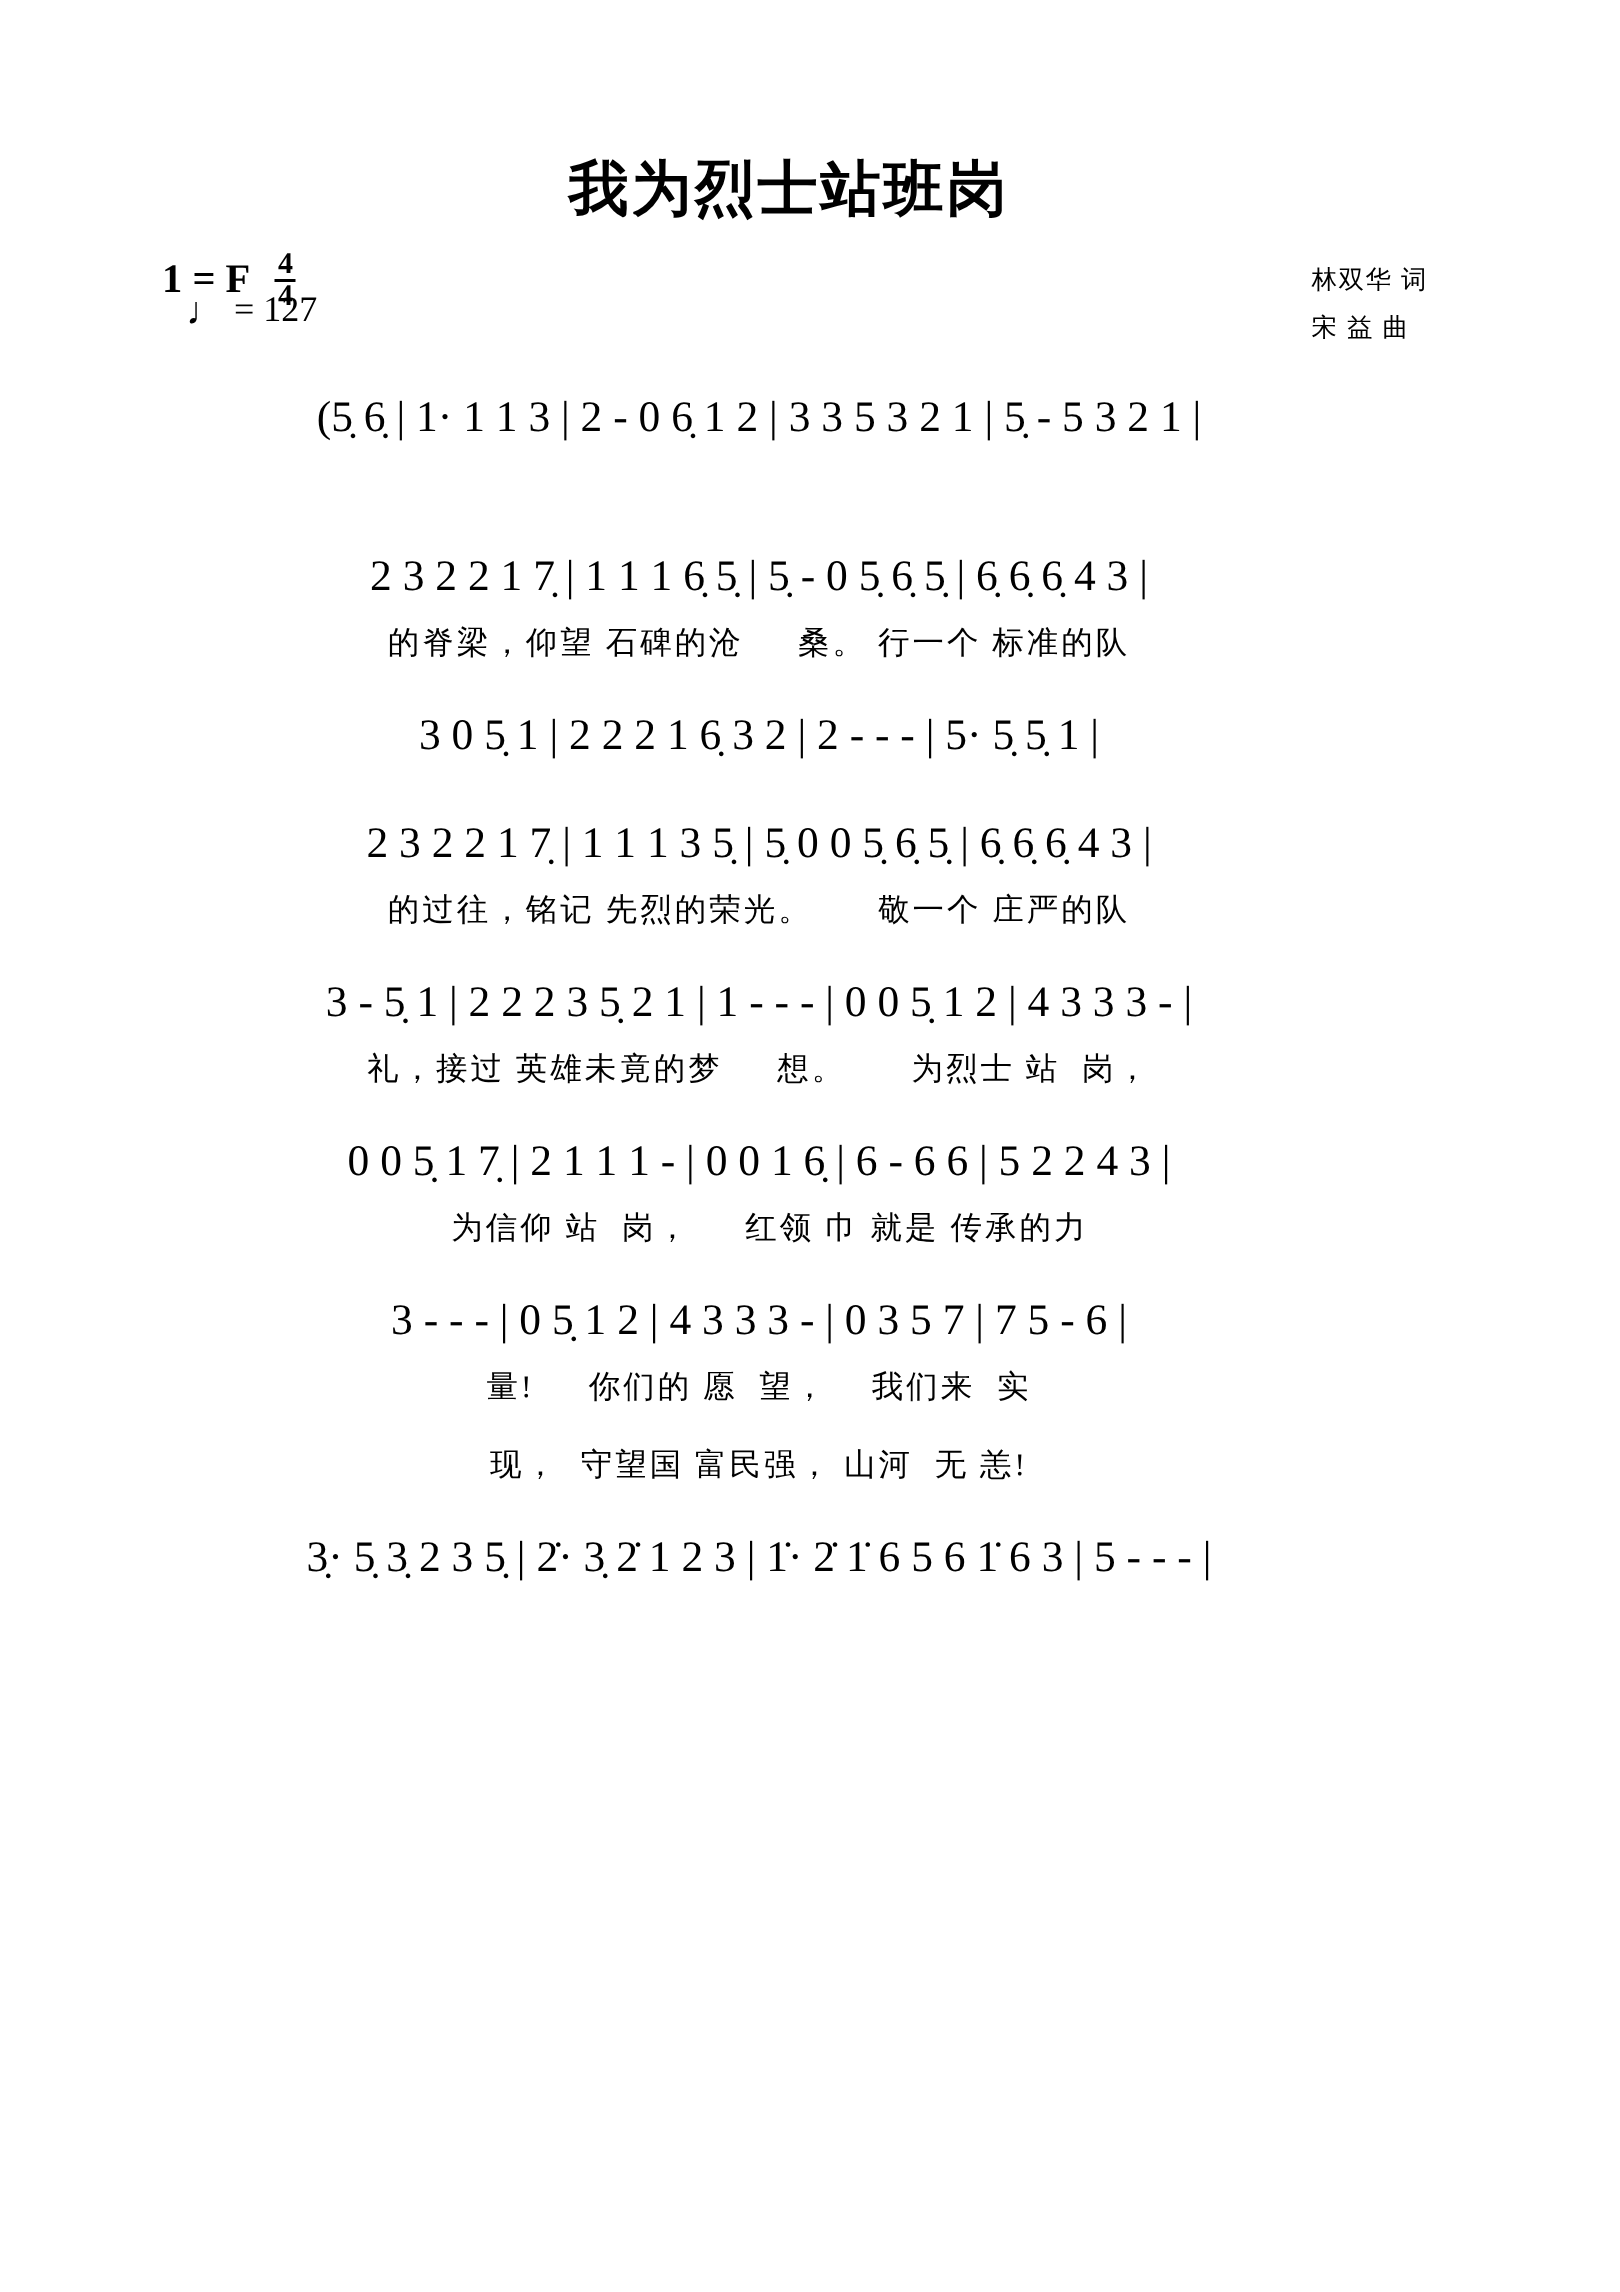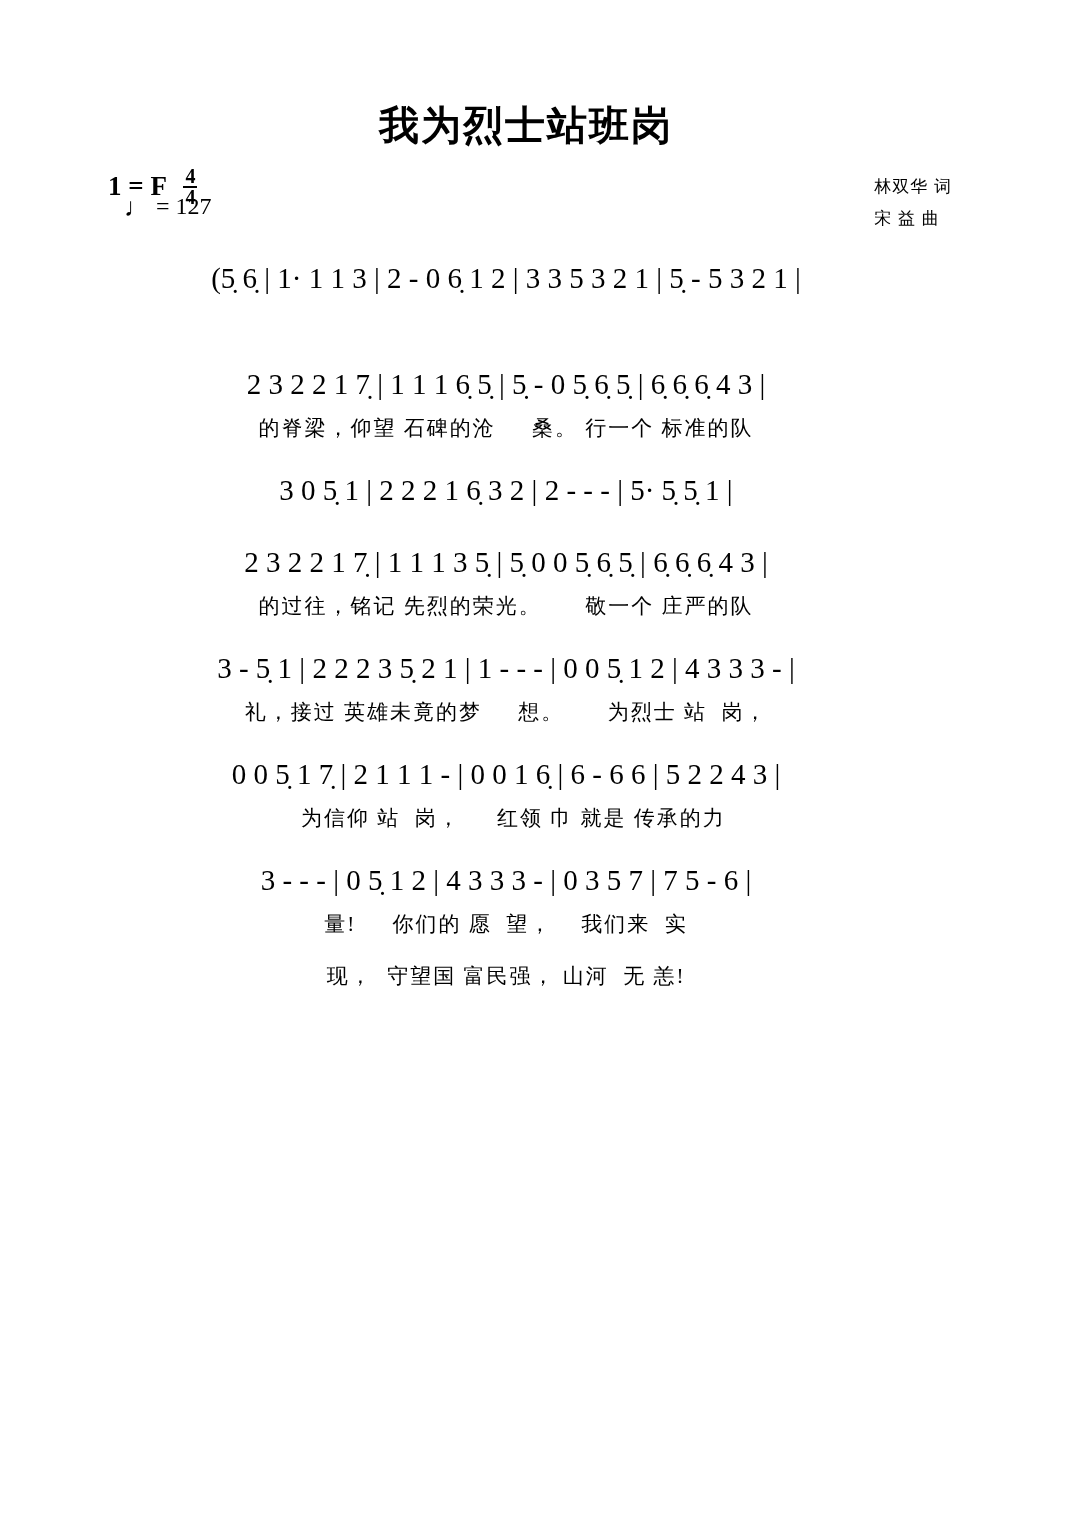--- a/index.html
+++ b/index.html
@@ -197,17 +197,18 @@
 
     <div class="spacer-sm"></div>
 
     <div class="system">
       <div class="lyrics center">现，  守望国 富民强， 山河  无 恙!</div>
     </div>
 
     <div class="spacer-sm"></div>
 
     <div class="system">
+      <div class="notes center">3̣· 5̣ 3̣ 2 3 5̣ | 2̇· 3̣ 2̇ 1 2 3 | 1̇· 2̇ 1̇ 6 5 6 1̇ 6 3 | 5 - - - |</div>
       <div class="lyrics center"></div>
     </div>
 
   </div>
 </div>
 
 </body></html>

